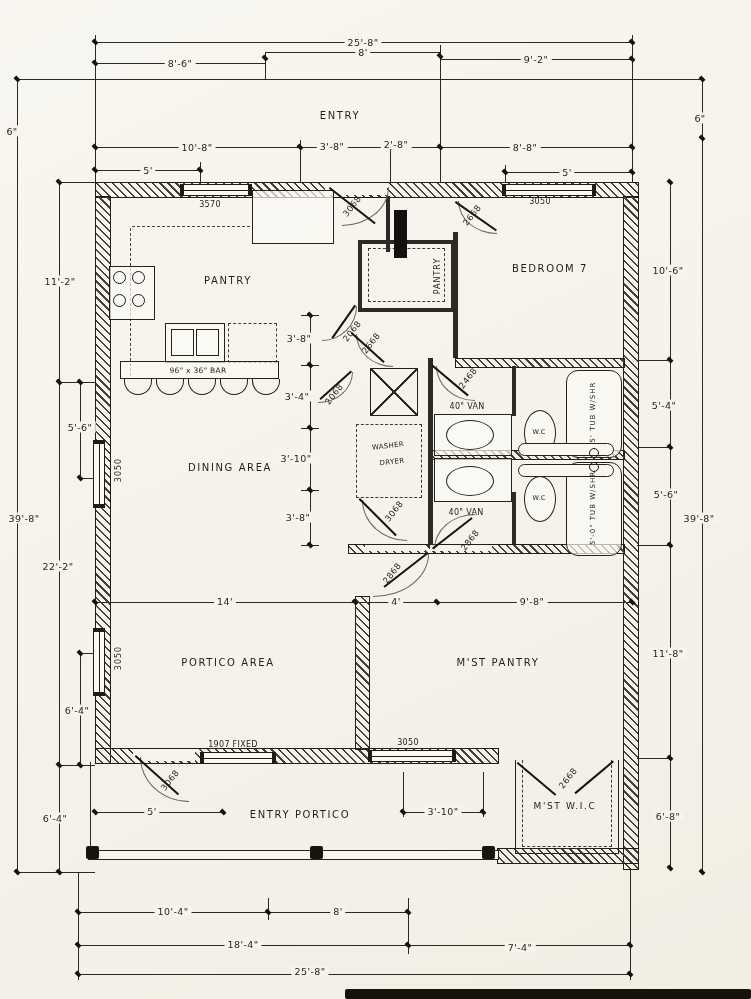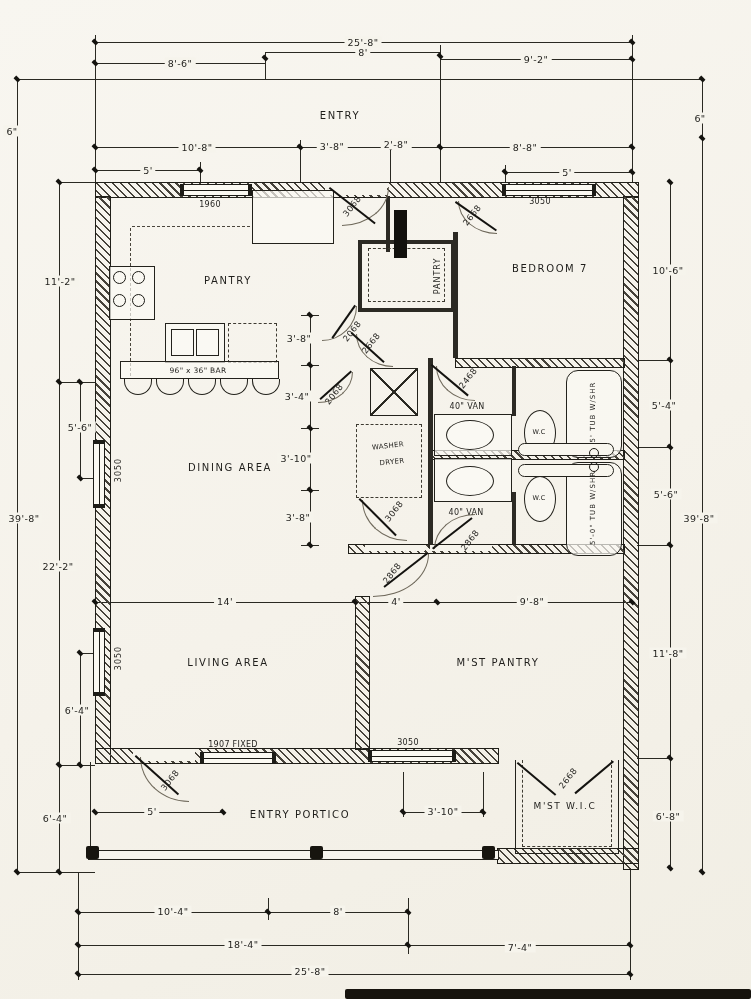--- a/index.html
+++ b/index.html
@@ -188,21 +188,21 @@
   <div class="iwall" style="left:451px;top:240px;width:4px;height:72px"></div>
   <div class="iwall" style="left:512px;top:366px;width:4px;height:50px"></div>
   <div class="iwall" style="left:512px;top:492px;width:4px;height:52px"></div>
 
   <div class="gap" style="left:325px;top:183px;width:62px;height:12px"></div>
   <div class="gap" style="left:133px;top:749px;width:62px;height:12px"></div>
   <div class="gap" style="left:365px;top:545px;width:60px;height:6px"></div>
   <div class="gap" style="left:430px;top:545px;width:62px;height:6px"></div>
 
   <div class="winh" style="left:180px;top:184px;width:64px"></div>
-  <span class="slabel" style="left:210px;top:204px">1960</span>
+  <span class="slabel" style="left:210px;top:204px">3570</span>
   <div class="winh" style="left:502px;top:184px;width:86px"></div>
   <span class="slabel" style="left:540px;top:201px">3050</span>
   <div class="winv" style="left:93px;top:440px;height:60px"></div>
   <span class="vlabel" style="left:118px;top:470px">3050</span>
   <div class="winv" style="left:93px;top:628px;height:60px"></div>
   <span class="vlabel" style="left:118px;top:658px">3050</span>
   <div class="winh" style="left:368px;top:750px;width:80px"></div>
   <span class="slabel" style="left:408px;top:742px">3050</span>
   <div class="winh" style="left:200px;top:752px;width:68px"></div>
   <span class="slabel" style="left:233px;top:744px">1907 FIXED</span>
@@ -319,21 +319,21 @@
   <i class="tk" style="left:355px;top:602px"></i>
   <i class="tk" style="left:437px;top:602px"></i>
   <i class="tk" style="left:632px;top:602px"></i>
   <span class="dlabel" style="left:225px;top:601px">14'</span>
   <span class="dlabel" style="left:396px;top:601px">4'</span>
   <span class="dlabel" style="left:532px;top:601px">9'-8"</span>
 
   <span class="rlabel" style="left:228px;top:280px">PANTRY</span>
   <span class="rlabel" style="left:550px;top:268px">BEDROOM 7</span>
   <span class="rlabel" style="left:230px;top:467px">DINING AREA</span>
-  <span class="rlabel" style="left:228px;top:662px">LIVING AREA</span>
+  <span class="rlabel" style="left:228px;top:662px">PORTICO AREA</span>
   <span class="rlabel" style="left:498px;top:662px">M'ST PANTRY</span>
   <span class="rlabel" style="left:300px;top:814px">ENTRY PORTICO</span>
   <span class="rlabel" style="left:565px;top:806px;font-size:9px">M'ST W.I.C</span>
 
   <i class="hl" style="left:95px;top:812px;width:128px"></i>
   <i class="tk" style="left:95px;top:812px"></i>
   <i class="tk" style="left:223px;top:812px"></i>
   <span class="dlabel" style="left:152px;top:811px">5'</span>
   <i class="vl" style="left:403px;top:772px;height:45px"></i>
   <i class="vl" style="left:483px;top:772px;height:45px"></i>

